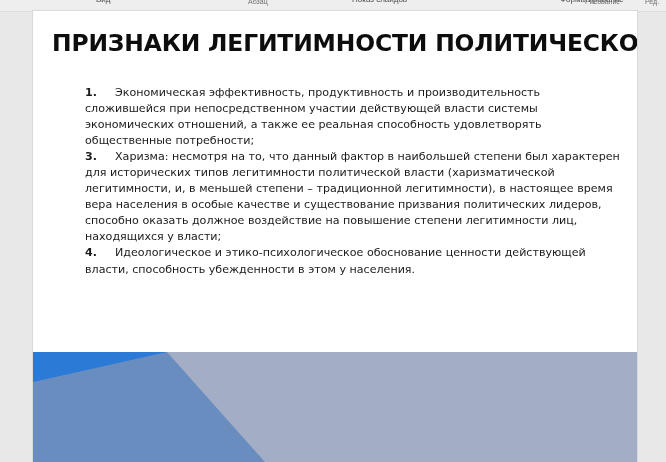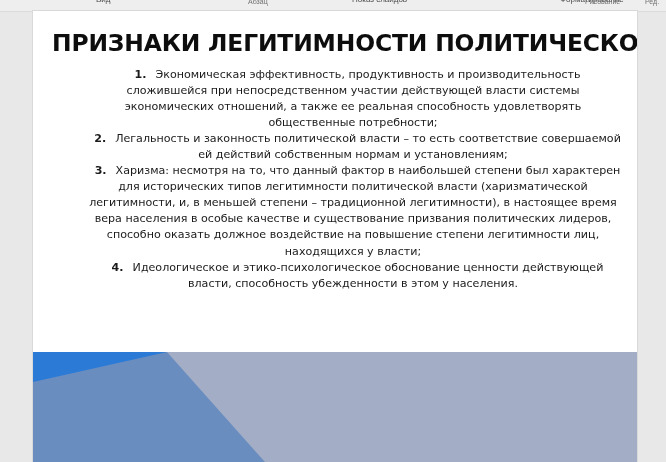--- a/index.html
+++ b/index.html
@@ -83,27 +83,27 @@
     font-weight: 700;
     letter-spacing: -0.15px;
     color: #0d0d0d;
     white-space: nowrap;
   }
 
   
   #body-text {
     position: absolute;
     left: 52px;
-    top: 56px;
+    top: 74px;
     width: 536px;
     font-family: "DejaVu Sans", sans-serif;
     font-size: 11.1px;
     line-height: 16.05px;
     color: #1b1b1b;
-    text-align: center;
+    text-align: left;
   }
   .para {
     margin: 0;
     text-indent: 0;
   }
   .para .num {
     font-weight: 700;
     display: inline-block;
     width: 30px;
   }
@@ -131,21 +131,20 @@
     <span class="ribbon-group" id="grp-b">Рисование</span>
     <span class="ribbon-group" id="grp-c">Ред.</span>
   </div>
 
   <div id="slide">
 
     <div id="slide-title">ПРИЗНАКИ ЛЕГИТИМНОСТИ ПОЛИТИЧЕСКОЙ ВЛАСТИ</div>
 
     <div id="body-text">
       <p class="para"><span class="num">1.</span><span>Экономическая эффективность, продуктивность и производительность сложившейся при непосредственном участии действующей власти системы экономических отношений, а также ее реальная способность удовлетворять общественные потребности;</span></p>
-      <p class="para"><span class="num">2.</span><span>Легальность и законность политической власти – то есть соответствие совершаемой ей действий собственным нормам и установлениям;</span></p>
       <p class="para"><span class="num">3.</span><span>Харизма: несмотря на то, что данный фактор в наибольшей степени был характерен для исторических типов легитимности политической власти (харизматической легитимности, и, в меньшей степени – традиционной легитимности), в настоящее время вера населения в особые качестве и существование призвания политических лидеров, способно оказать должное воздействие на повышение степени легитимности лиц, находящихся у власти;</span></p>
       <p class="para"><span class="num">4.</span><span>Идеологическое и этико-психологическое обоснование ценности действующей власти, способность убежденности в этом у населения.</span></p>
     </div>
 
     <div id="decor">
       <svg viewBox="0 0 604 110" preserveAspectRatio="none">
         <rect x="0" y="0" width="604" height="110" fill="#a3aec6"></rect>
         <polygon points="0,0 134,0 0,110" fill="#2b7bd6"></polygon>
         <polygon points="134,0 232,110 0,110 0,30" fill="#6a8dc0"></polygon>
       </svg>

